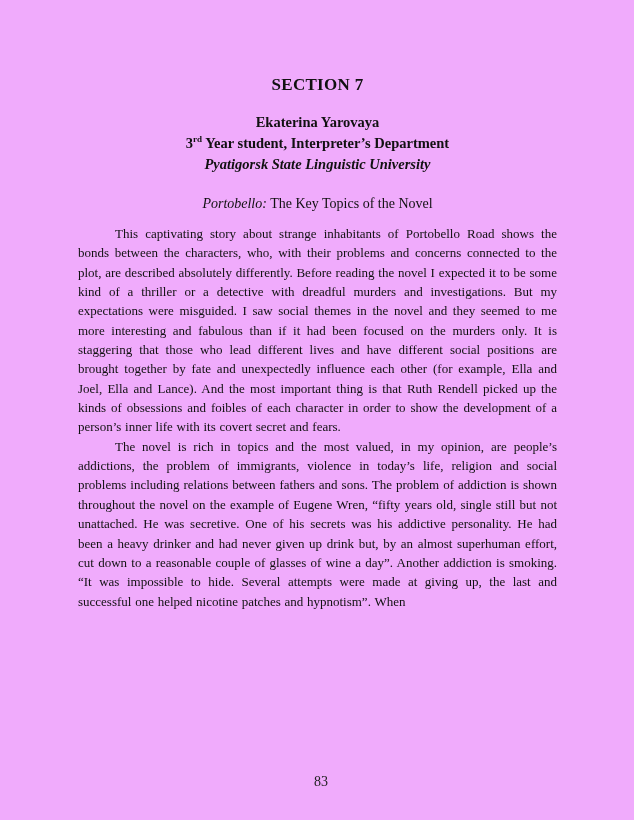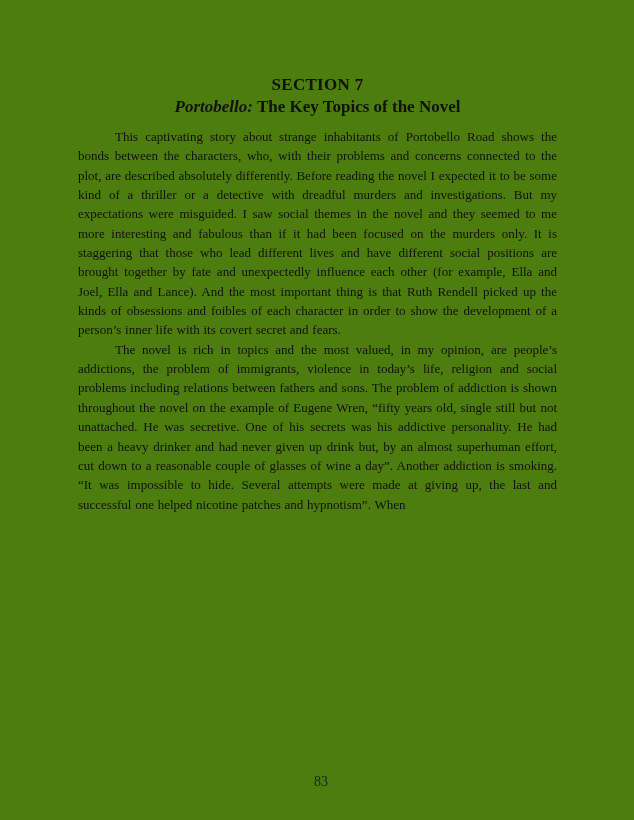--- a/index.html
+++ b/index.html
@@ -4,21 +4,21 @@
 <style>
   html, body {
     margin: 0;
     padding: 0;
     background: #ffffff;
   }
   .page {
     position: relative;
     width: 634px;
     height: 820px;
-    background: #4d7c0f;
+    background: #f0abfc;
     box-sizing: border-box;
     padding: 74px 77px 0 78px;
     font-family: "Liberation Serif", serif;
     color: #111111;
     overflow: hidden;
   }
   .section-heading {
     text-align: center;
     font-weight: bold;
     font-size: 17px;
@@ -29,23 +29,24 @@
     margin-top: 16px;
     text-align: center;
     font-weight: bold;
     font-size: 14.5px;
     line-height: 21px;
   }
   .author-affiliation {
     font-style: italic;
   }
   .essay-title {
+    margin-top: 18px;
     text-align: center;
-    font-weight: bold;
-    font-size: 17px;
+    font-weight: normal;
+    font-size: 14px;
     line-height: 21px;
   }
   .essay-title .title-italic {
     font-style: italic;
   }
   .essay-body {
     margin-top: 10px;
   }
   .essay-body p {
     margin: 0;
@@ -72,20 +73,25 @@
 </style>
 </head>
 <body>
 
 <div class="page">
 
   <div class="section-heading">
     <div>SECTION 7</div>
   </div>
 
+  <div class="author-block">
+    <div>Ekaterina Yarovaya</div>
+    <div><span>3</span><sup>rd</sup><span> Year student, Interpreter’s Department</span></div>
+    <div class="author-affiliation">Pyatigorsk State Linguistic University</div>
+  </div>
 
   <div class="essay-title"><span class="title-italic">Portobello:</span><span> The Key Topics of the Novel</span></div>
 
   <div class="essay-body">
     <p>This captivating story about strange inhabitants of Portobello Road shows the bonds between the characters, who, with their problems and concerns connected to the plot, are described absolutely differently. Before reading the novel I expected it to be some kind of a thriller or a detective with dreadful murders and investigations. But my expectations were misguided. I saw social themes in the novel and they seemed to me more interesting and fabulous than if it had been focused on the murders only. It is staggering that those who lead different lives and have different social positions are brought together by fate and unexpectedly influence each other (for example, Ella and Joel, Ella and Lance). And the most important thing is that Ruth Rendell picked up the kinds of obsessions and foibles of each character in order to show the development of a person’s inner life with its covert secret and fears.</p>
     <p>The novel is rich in topics and the most valued, in my opinion, are people’s addictions, the problem of immigrants, violence in today’s life, religion and social problems including relations between fathers and sons. The problem of addiction is shown throughout the novel on the example of Eugene Wren, “fifty years old, single still but not unattached. He was secretive. One of his secrets was his addictive personality. He had been a heavy drinker and had never given up drink but, by an almost superhuman effort, cut down to a reasonable couple of glasses of wine a day”. Another addiction is smoking. “It was impossible to hide. Several attempts were made at giving up, the last and successful one helped nicotine patches and hypnotism”. When</p>
   </div>
 
   <div class="page-number">83</div>
 

